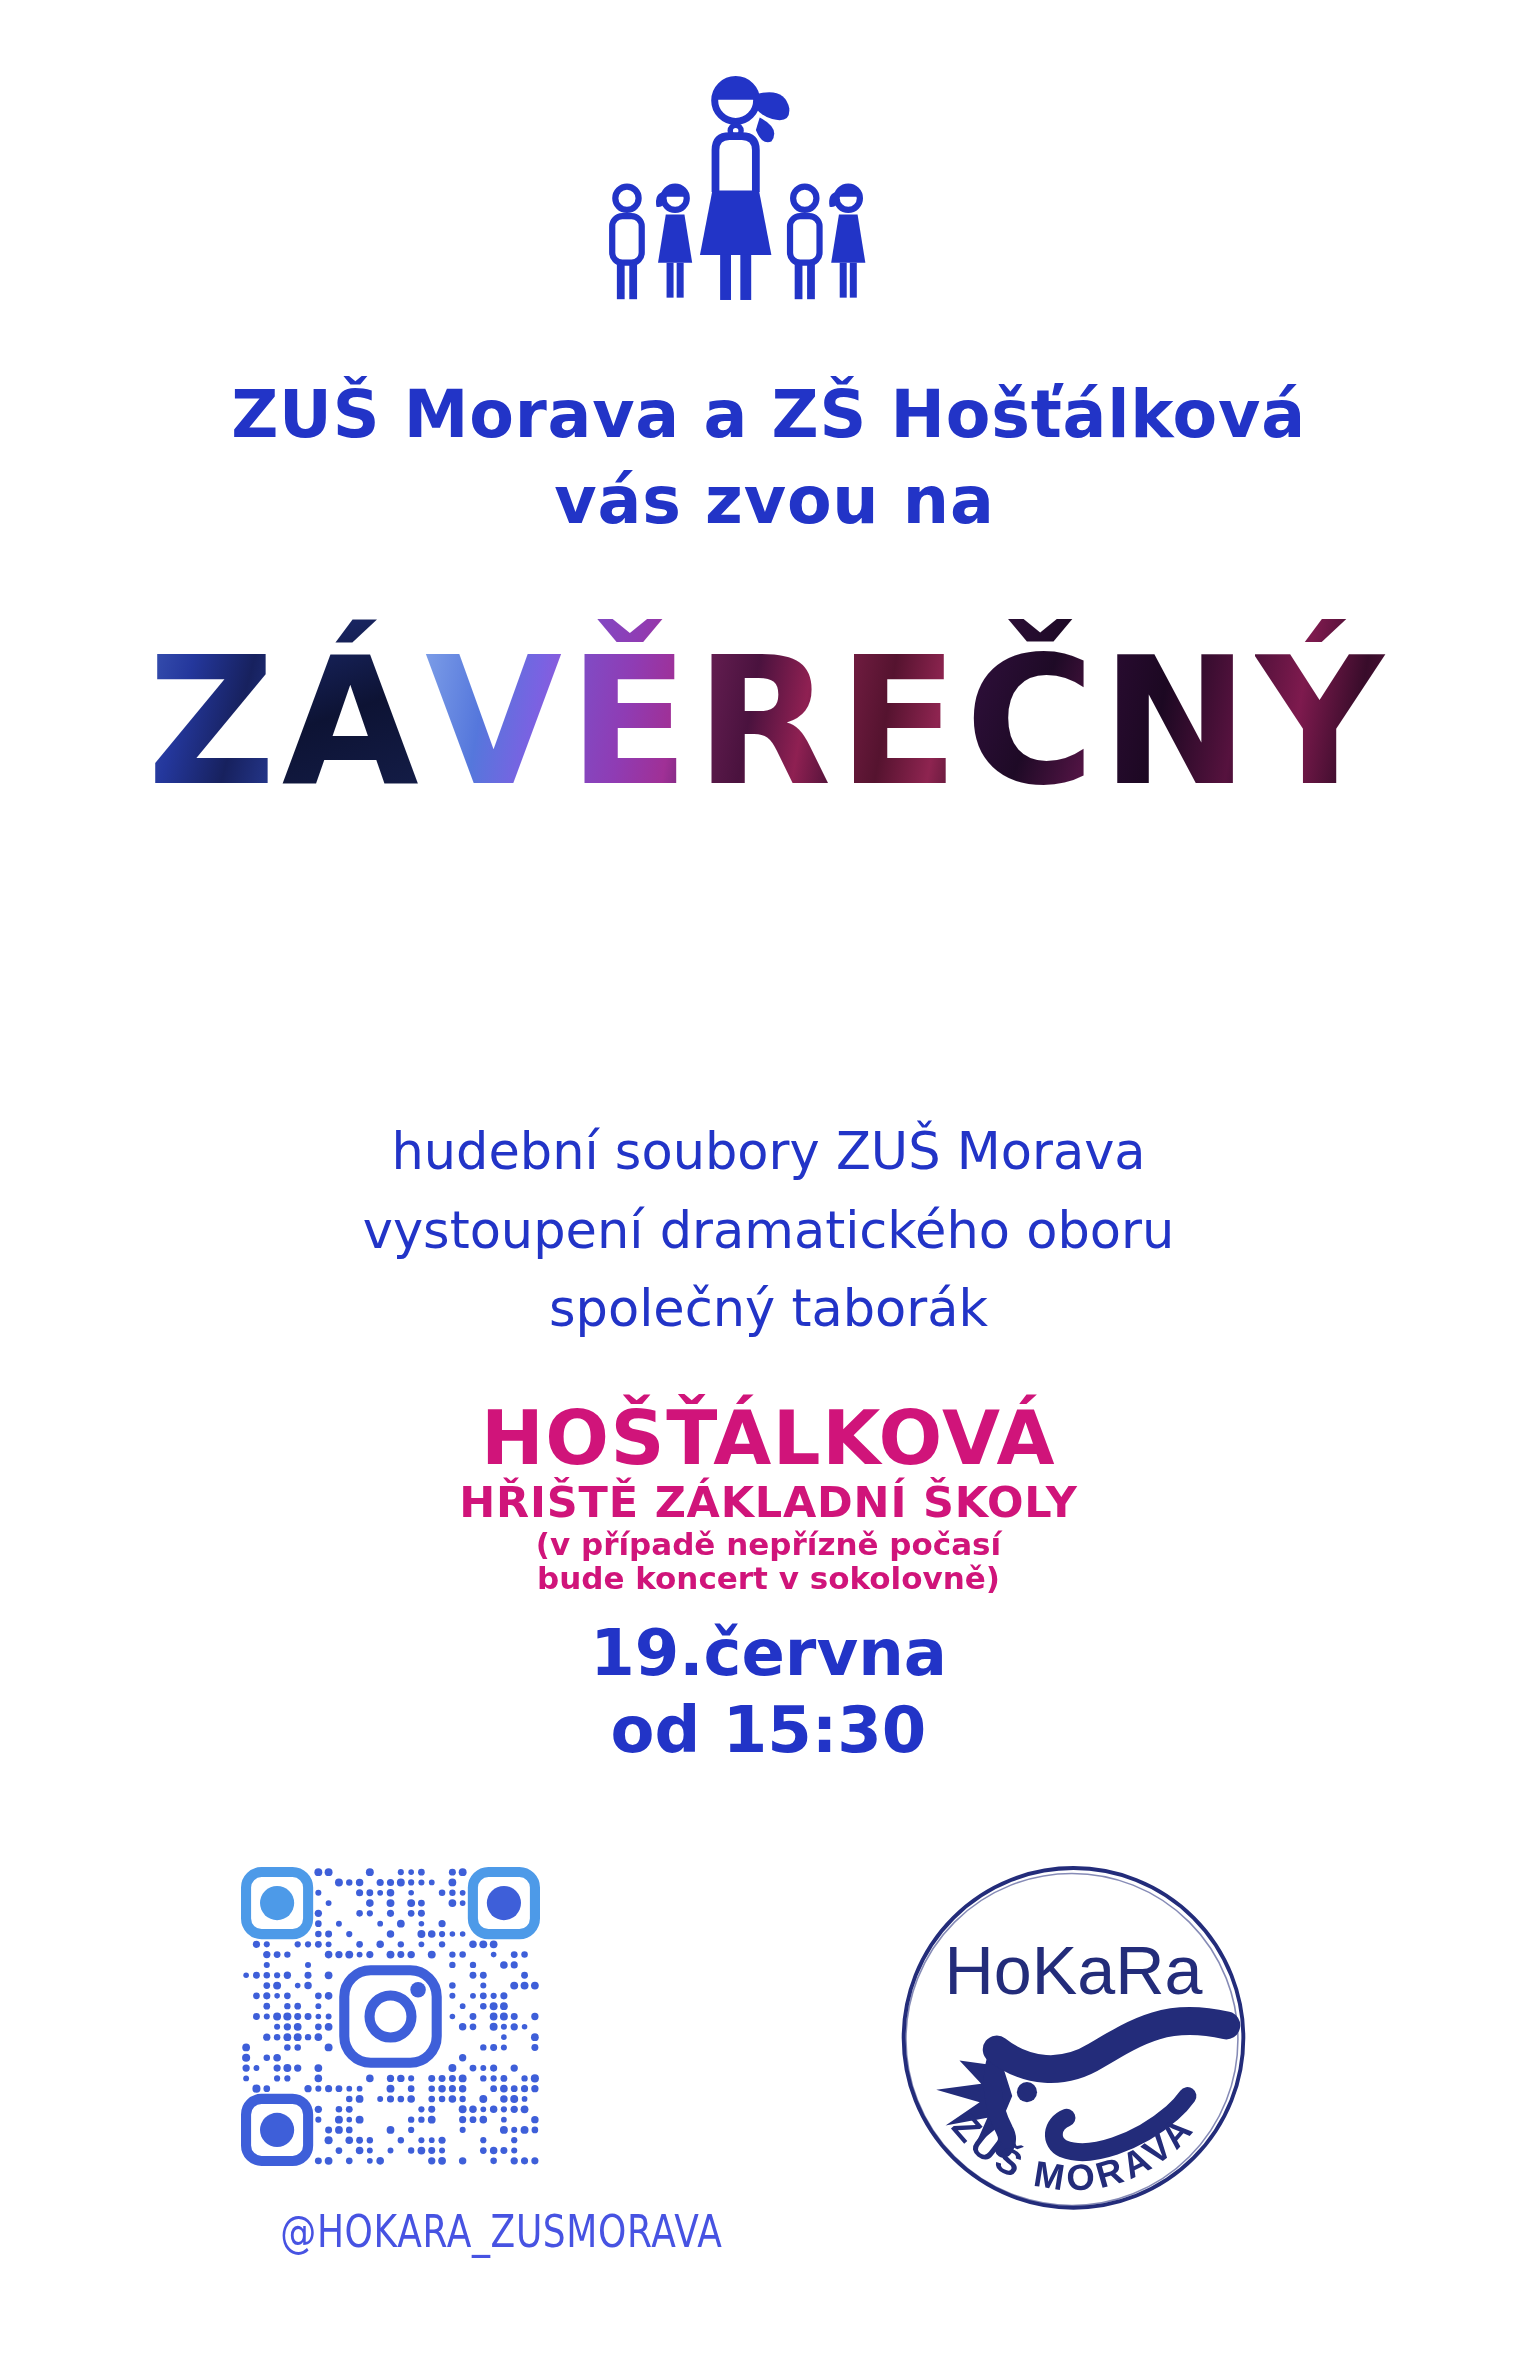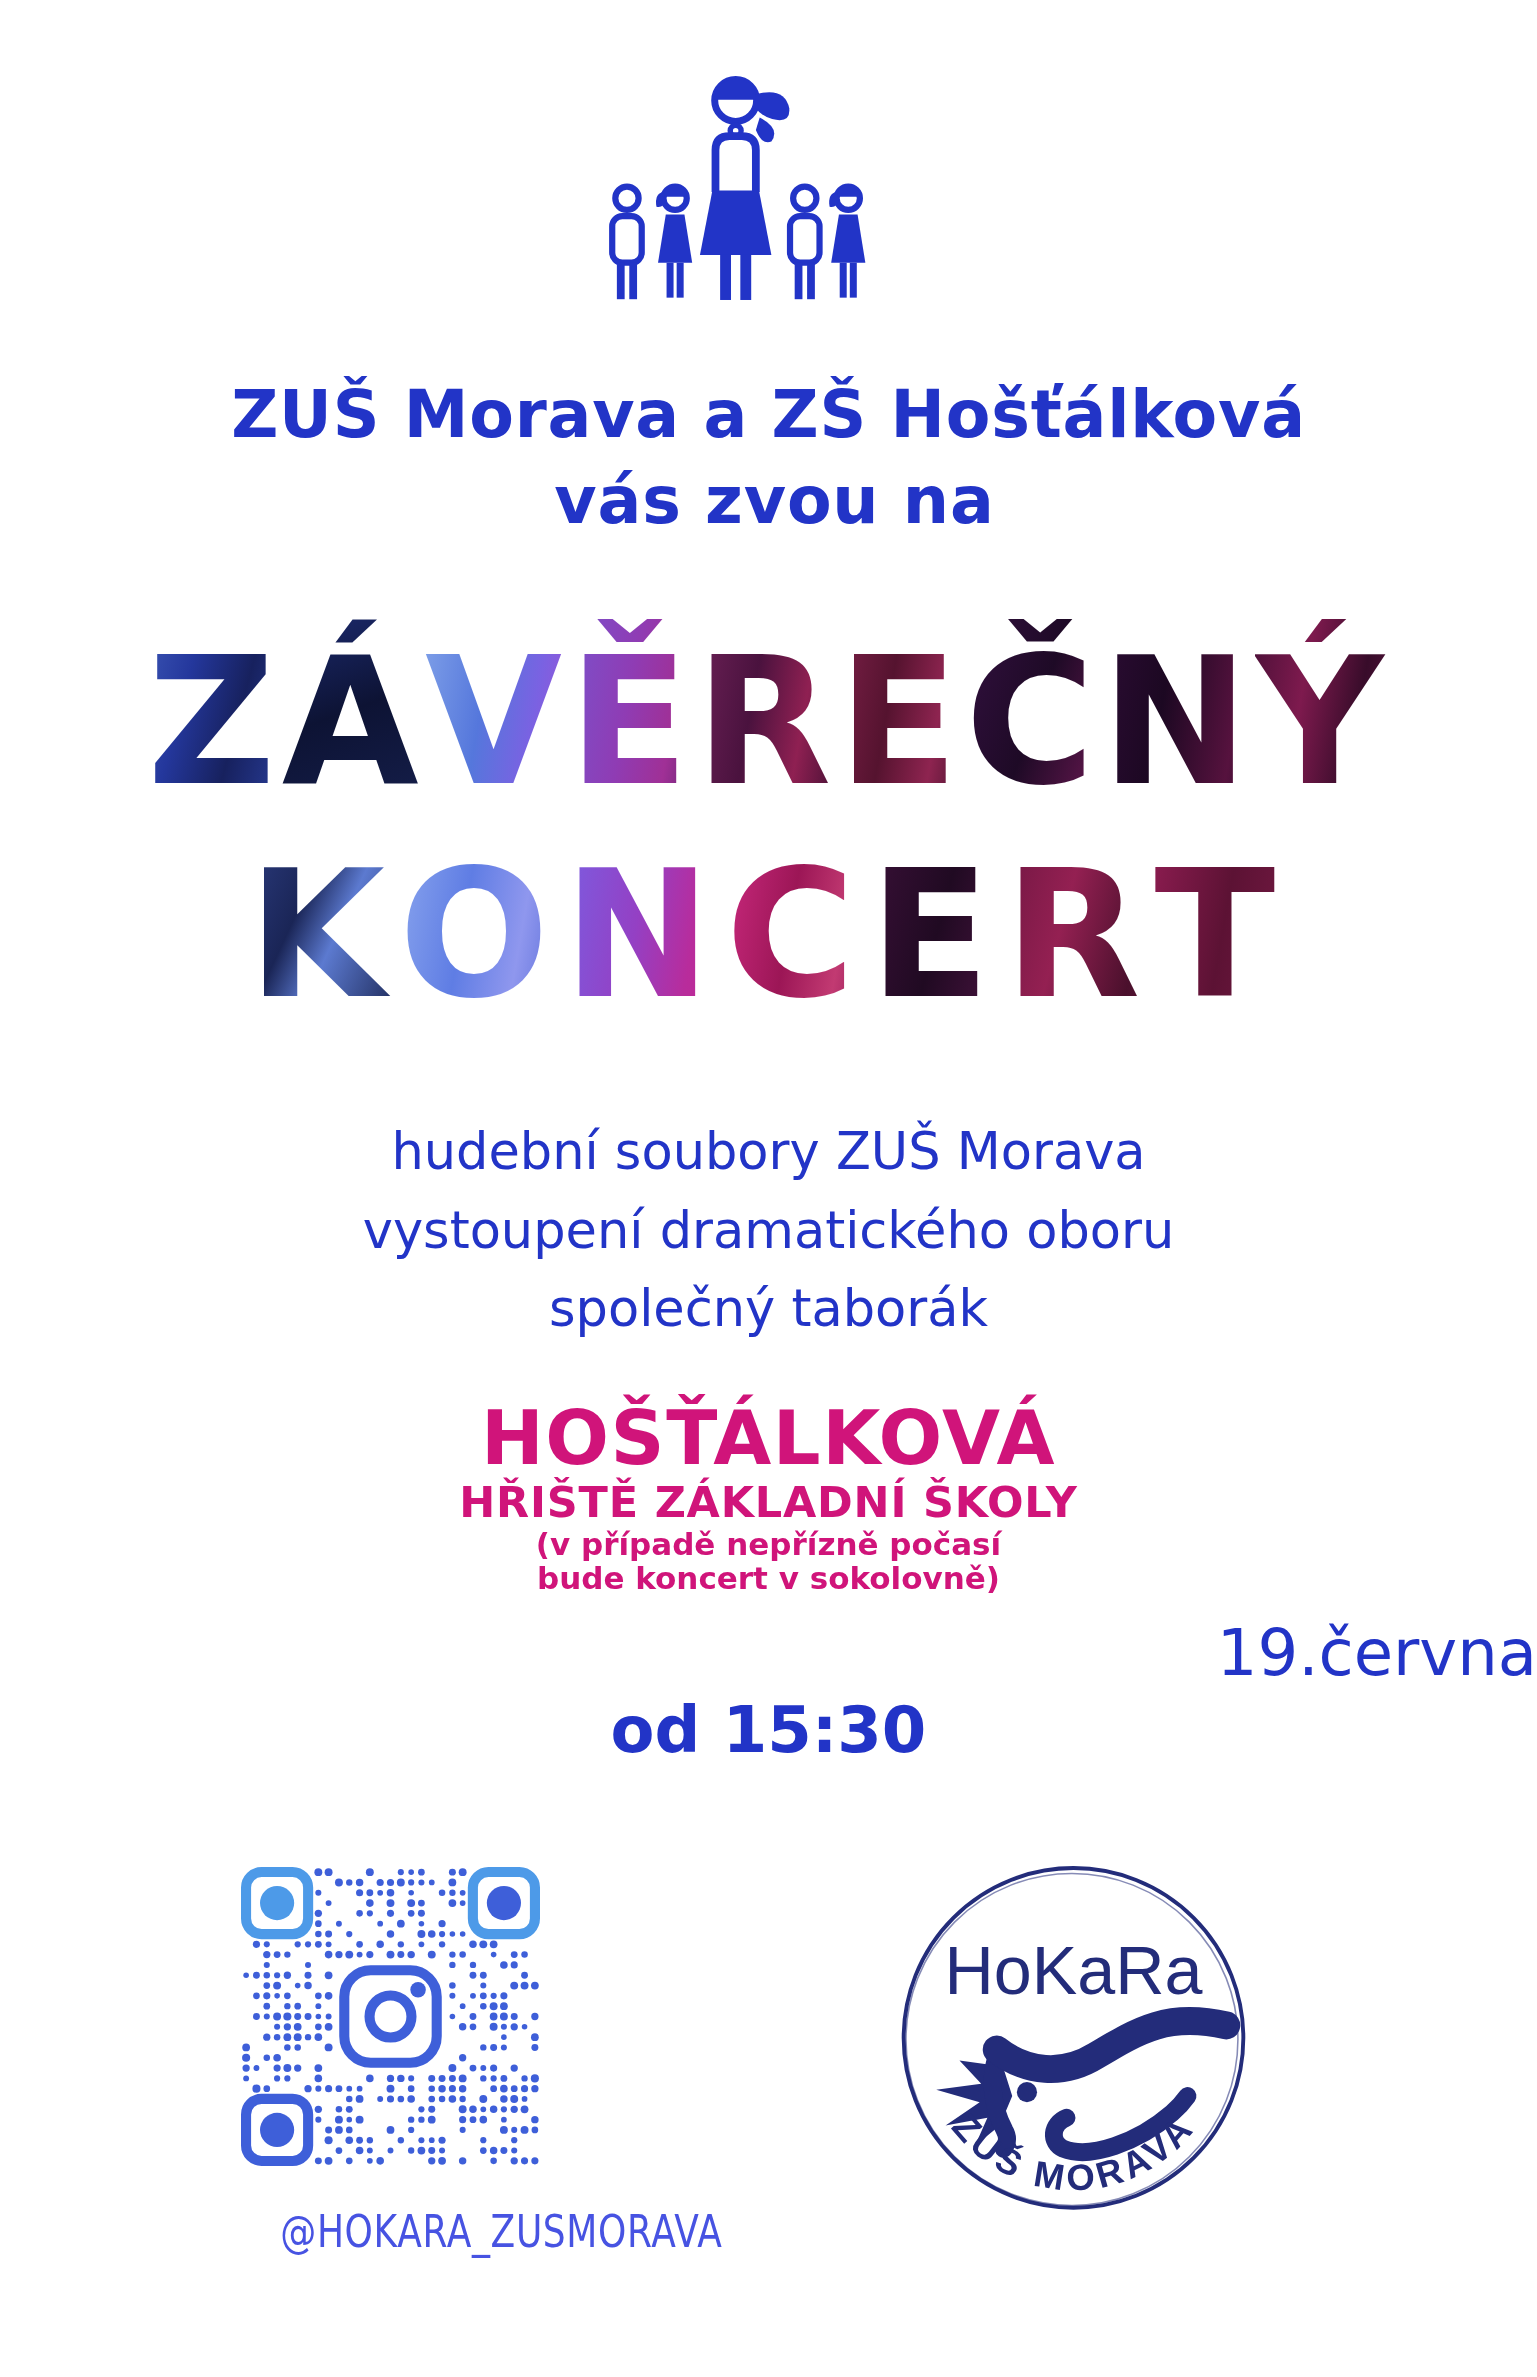--- a/index.html
+++ b/index.html
@@ -43,21 +43,21 @@
   .program.p2{top:1279px;}
 
   
   .venue-name{top:1394px;font-size:75px;font-weight:bold;color:var(--pink);letter-spacing:1.6px;}
   .venue-place{top:1477px;font-size:43px;font-weight:bold;color:var(--pink);letter-spacing:0.8px;}
   .venue-note{font-size:31px;font-weight:bold;color:var(--pink);}
   .venue-note.n1{top:1526px;}
   .venue-note.n2{top:1560px;}
 
   
-  .event-date{top:1616px;font-size:64px;font-weight:normal;color:var(--blue);text-align:right;}
+  .event-date{top:1616px;font-size:64px;font-weight:bold;color:var(--blue);}
   .event-time{top:1693px;font-size:64px;font-weight:bold;color:var(--blue);}
 
   
   .qr-wrap{position:absolute;left:241px;top:1867px;width:299px;height:299px;}
   .handle{position:absolute;left:225px;top:2205px;width:330px;text-align:center;
           font-size:45px;color:var(--handle);white-space:nowrap;}
   .handle-text{display:inline-block;transform:scaleX(.8);transform-origin:50% 50%;letter-spacing:0.8px;}
 
   
   .family-icon{position:absolute;left:606px;top:74px;width:264px;height:233px;}
@@ -106,21 +106,20 @@
     <use href="#boyFig" x="27"></use>
     <use href="#girlFig" x="89"></use>
     <use href="#boyFig" x="256"></use>
     <use href="#girlFig" x="312"></use>
   </svg>
 
   <div class="abs intro l1">ZUŠ Morava a ZŠ Hošťálková</div>
   <div class="abs intro l2">vás zvou na</div>
 
   <h1 class="abs title t1"><span class="ch ch0">Z</span><span class="ch ch1">Á</span><span class="ch ch2">V</span><span class="ch ch3">Ě</span><span class="ch ch4">R</span><span class="ch ch5">E</span><span class="ch ch6">Č</span><span class="ch ch7">N</span><span class="ch ch8">Ý</span></h1>
-  <h1 class="abs title t2"><span class="ch ch0">K</span><span class="ch ch1">O</span><span class="ch ch2">N</span><span class="ch ch3">C</span><span class="ch ch4">E</span><span class="ch ch5">R</span><span class="ch ch6">T</span></h1>
 
   <div class="abs program p0">hudební soubory ZUŠ Morava</div>
   <div class="abs program p1">vystoupení dramatického oboru</div>
   <div class="abs program p2">společný taborák</div>
 
   <div class="abs venue-name">HOŠŤÁLKOVÁ</div>
   <div class="abs venue-place">HŘIŠTĚ ZÁKLADNÍ ŠKOLY</div>
   <div class="abs venue-note n2">bude koncert v sokolovně)</div>
   <div class="abs venue-note n1">(v případě nepřízně počasí</div>
 

